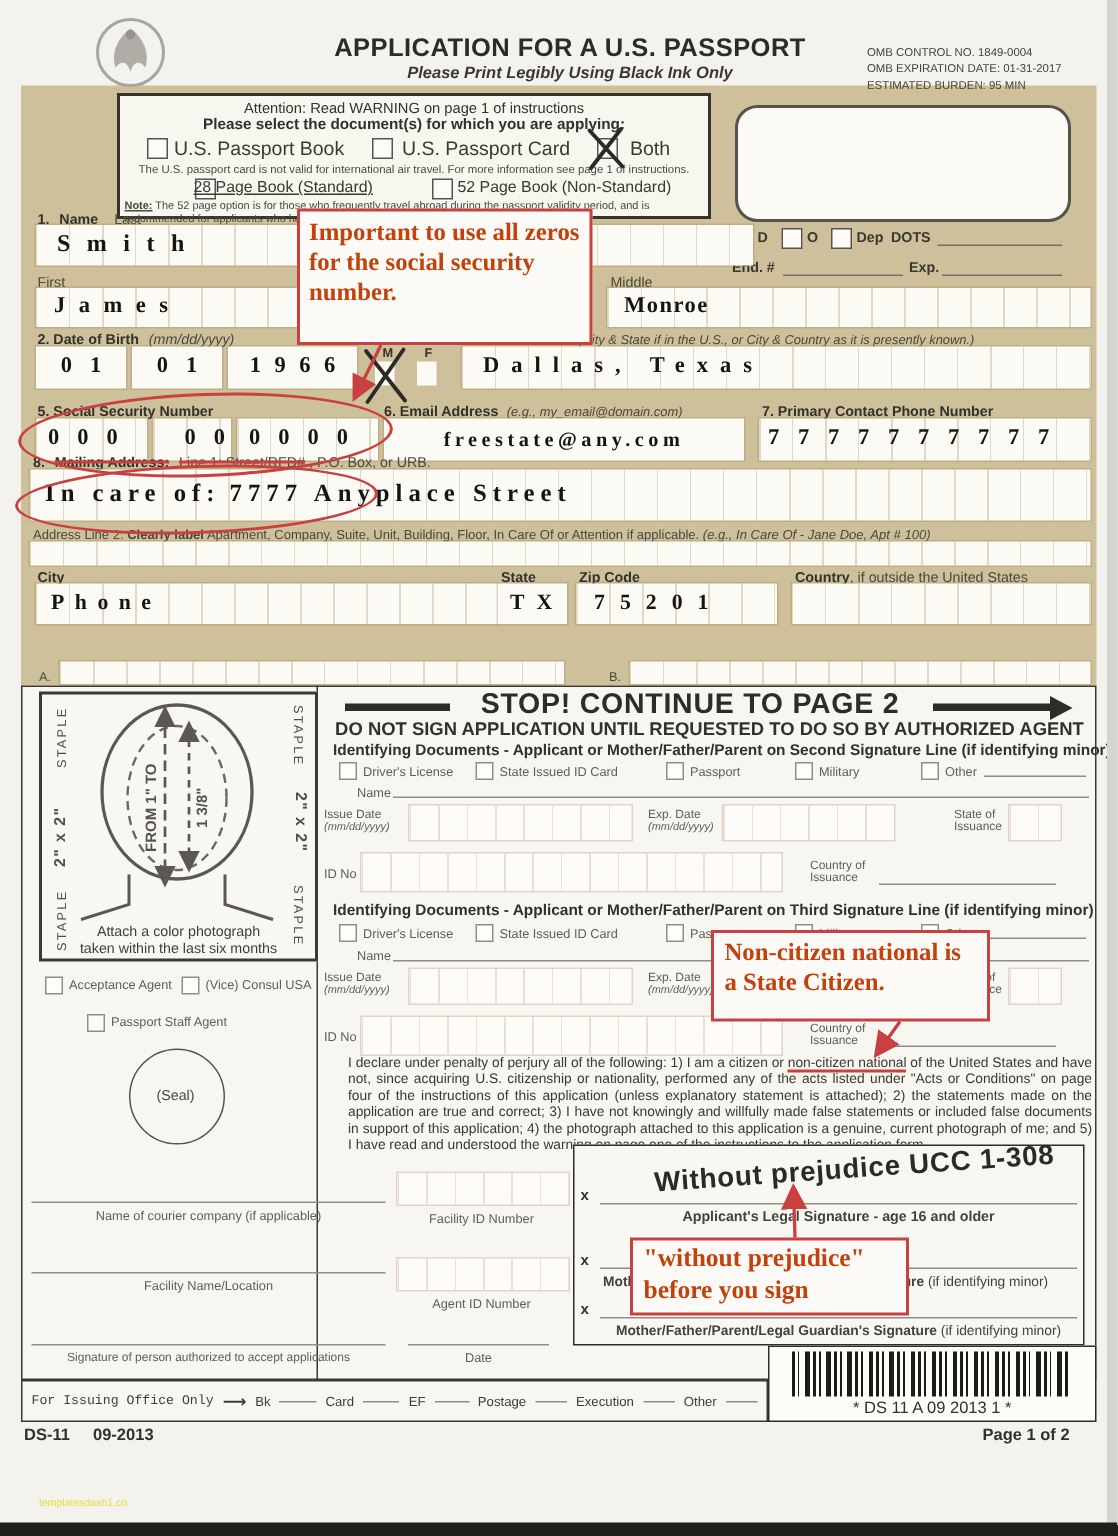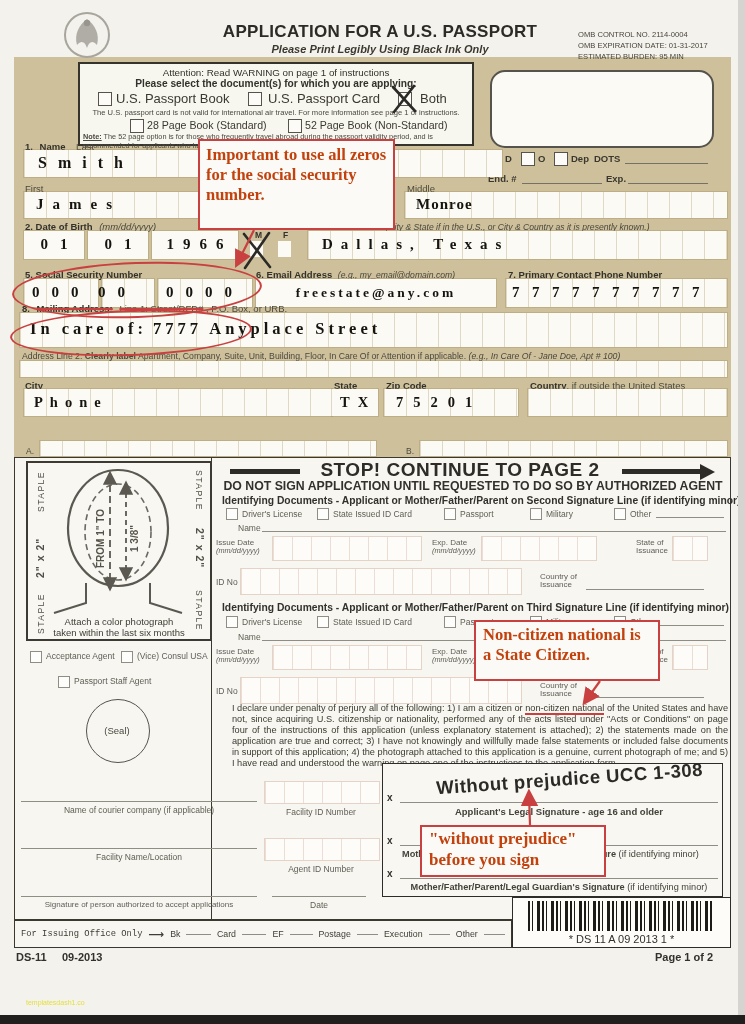--- a/index.html
+++ b/index.html
@@ -35,36 +35,36 @@
 
   <div class="a" style="left:62px;top:10px;width:50px;height:50px;">
     <svg width="50" height="50" viewBox="0 0 50 50">
       <circle cx="25" cy="25" r="22" fill="none" stroke="#a7a59d" stroke-width="2"></circle>
       <path d="M25 9 C17 15 12 24 15 35 C19 30 23 31 25 38 C27 31 31 30 35 35 C38 24 33 15 25 9 Z" fill="#a3a19a" opacity="0.85"></path>
       <circle cx="25" cy="13" r="3.2" fill="#97958e"></circle>
     </svg>
   </div>
   <div class="a b c" style="left:180px;top:22px;width:400px;font-size:17px;letter-spacing:.3px;color:#2d2b25;">APPLICATION FOR A U.S. PASSPORT</div>
   <div class="a b i c" style="left:180px;top:43px;width:400px;font-size:11px;color:#3a382f;">Please Print Legibly Using Black Ink Only</div>
-  <div class="a" style="left:578px;top:30px;font-size:7.6px;color:#46443c;">OMB CONTROL NO. 2114-0004</div>
+  <div class="a" style="left:578px;top:30px;font-size:7.6px;color:#46443c;">OMB CONTROL NO. 1849-0004</div>
   <div class="a" style="left:578px;top:41px;font-size:7.6px;color:#46443c;">OMB EXPIRATION DATE:  01-31-2017</div>
   <div class="a" style="left:578px;top:52px;font-size:7.6px;color:#46443c;">ESTIMATED BURDEN: 95 MIN</div>
 
   <div class="a" style="left:78px;top:62px;width:396px;height:84px;background:#f7f6ef;border:2px solid #35332c;box-sizing:border-box;">
     <div class="a c" style="left:0;top:3px;width:100%;font-size:9.8px;">Attention: Read WARNING on page 1 of instructions</div>
     <div class="a b c" style="left:0;top:14px;width:100%;font-size:10.2px;">Please select the document(s) for which you are applying:</div>
     <div class="a cb" style="left:18px;top:28px;"></div>
     <div class="a" style="left:36px;top:27px;font-size:13px;color:#3b392f;">U.S. Passport Book</div>
     <div class="a cb" style="left:168px;top:28px;"></div>
     <div class="a" style="left:188px;top:27px;font-size:13px;color:#3b392f;">U.S. Passport Card</div>
     <div class="a cb" style="left:318px;top:28px;"></div>
     <div class="a" style="left:340px;top:27px;font-size:13px;color:#3b392f;">Both</div>
     <div class="a c" style="left:0;top:44px;width:100%;font-size:7.6px;color:#4a483f;">The U.S. passport card is not valid for international air travel.  For more information see page 1 of instructions.</div>
     <div class="a cb" style="left:50px;top:55px;"></div>
-    <div class="a" style="left:67px;top:55px;font-size:10.6px;color:#3b392f;">28 Page Book (Standard)</div>
+    <div class="a" style="left:49px;top:55px;font-size:10.6px;color:#3b392f;text-decoration:underline;">28 Page Book (Standard)</div>
     <div class="a cb" style="left:208px;top:55px;"></div>
     <div class="a" style="left:225px;top:55px;font-size:10.6px;color:#3b392f;">52 Page Book (Non-Standard)</div>
     <div class="a" style="left:3px;top:68px;width:390px;font-size:7.3px;line-height:1.25;color:#4a483f;">
       <span class="b" style="text-decoration:underline;">Note:</span><span> The 52 page option is for those who frequently travel abroad during the passport validity period, and is recommended for applicants who have previously required the addition of visa pages.</span>
     </div>
   </div>
 
   <svg class="a" style="left:388px;top:82px;" width="32" height="34" viewBox="0 0 32 34">
     <path d="M5 5 L27 29 M26 4 L6 30" stroke="#2b2a26" stroke-width="2.6" fill="none" stroke-linecap="round"></path>
   </svg>
@@ -133,21 +133,21 @@
     <span class="b">4.  Place of Birth</span>
     <span class="i" style="margin-left:3px;font-size:8.6px;color:#4a483e;">(City &amp; State if in the U.S., or City &amp; Country as it is presently known.)</span>
   </div>
   <div class="a fb cells" style="left:308px;top:231px;width:419px;height:28px;"></div>
   <div class="a val" style="left:322px;top:236px;font-size:15px;letter-spacing:8px;">Dallas, Texas</div>
 
   <div class="a b" style="left:25px;top:269px;font-size:9.5px;">5.  Social Security Number</div>
   <div class="a fb cells" style="left:24px;top:279px;width:74px;height:28px;"></div>
   <div class="a val" style="left:32px;top:284px;font-size:15px;letter-spacing:12px;">000</div>
   <div class="a fb cells" style="left:102px;top:279px;width:52px;height:28px;"></div>
-  <div class="a val" style="left:98px;top:284px;font-size:15px;letter-spacing:12px;">00</div>
+  <div class="a val" style="left:123px;top:284px;font-size:15px;letter-spacing:12px;">00</div>
   <div class="a fb cells" style="left:158px;top:279px;width:94px;height:28px;"></div>
   <div class="a val" style="left:166px;top:284px;font-size:15px;letter-spacing:12px;">0000</div>
   <div class="a ellipse" style="left:12px;top:262px;width:246px;height:52px;transform:rotate(-2deg);z-index:5;"></div>
 
   <div class="a" style="left:256px;top:269px;font-size:9.5px;white-space:nowrap;">
     <span class="b">6.  Email Address</span>
     <span class="i" style="margin-left:3px;font-size:8.6px;color:#4a483e;">(e.g., my_email@domain.com)</span>
   </div>
   <div class="a fb" style="left:256px;top:279px;width:240px;height:28px;"></div>
   <div class="a val c" style="left:256px;top:285px;width:240px;font-size:13.5px;letter-spacing:3px;">freestate@any.com</div>

